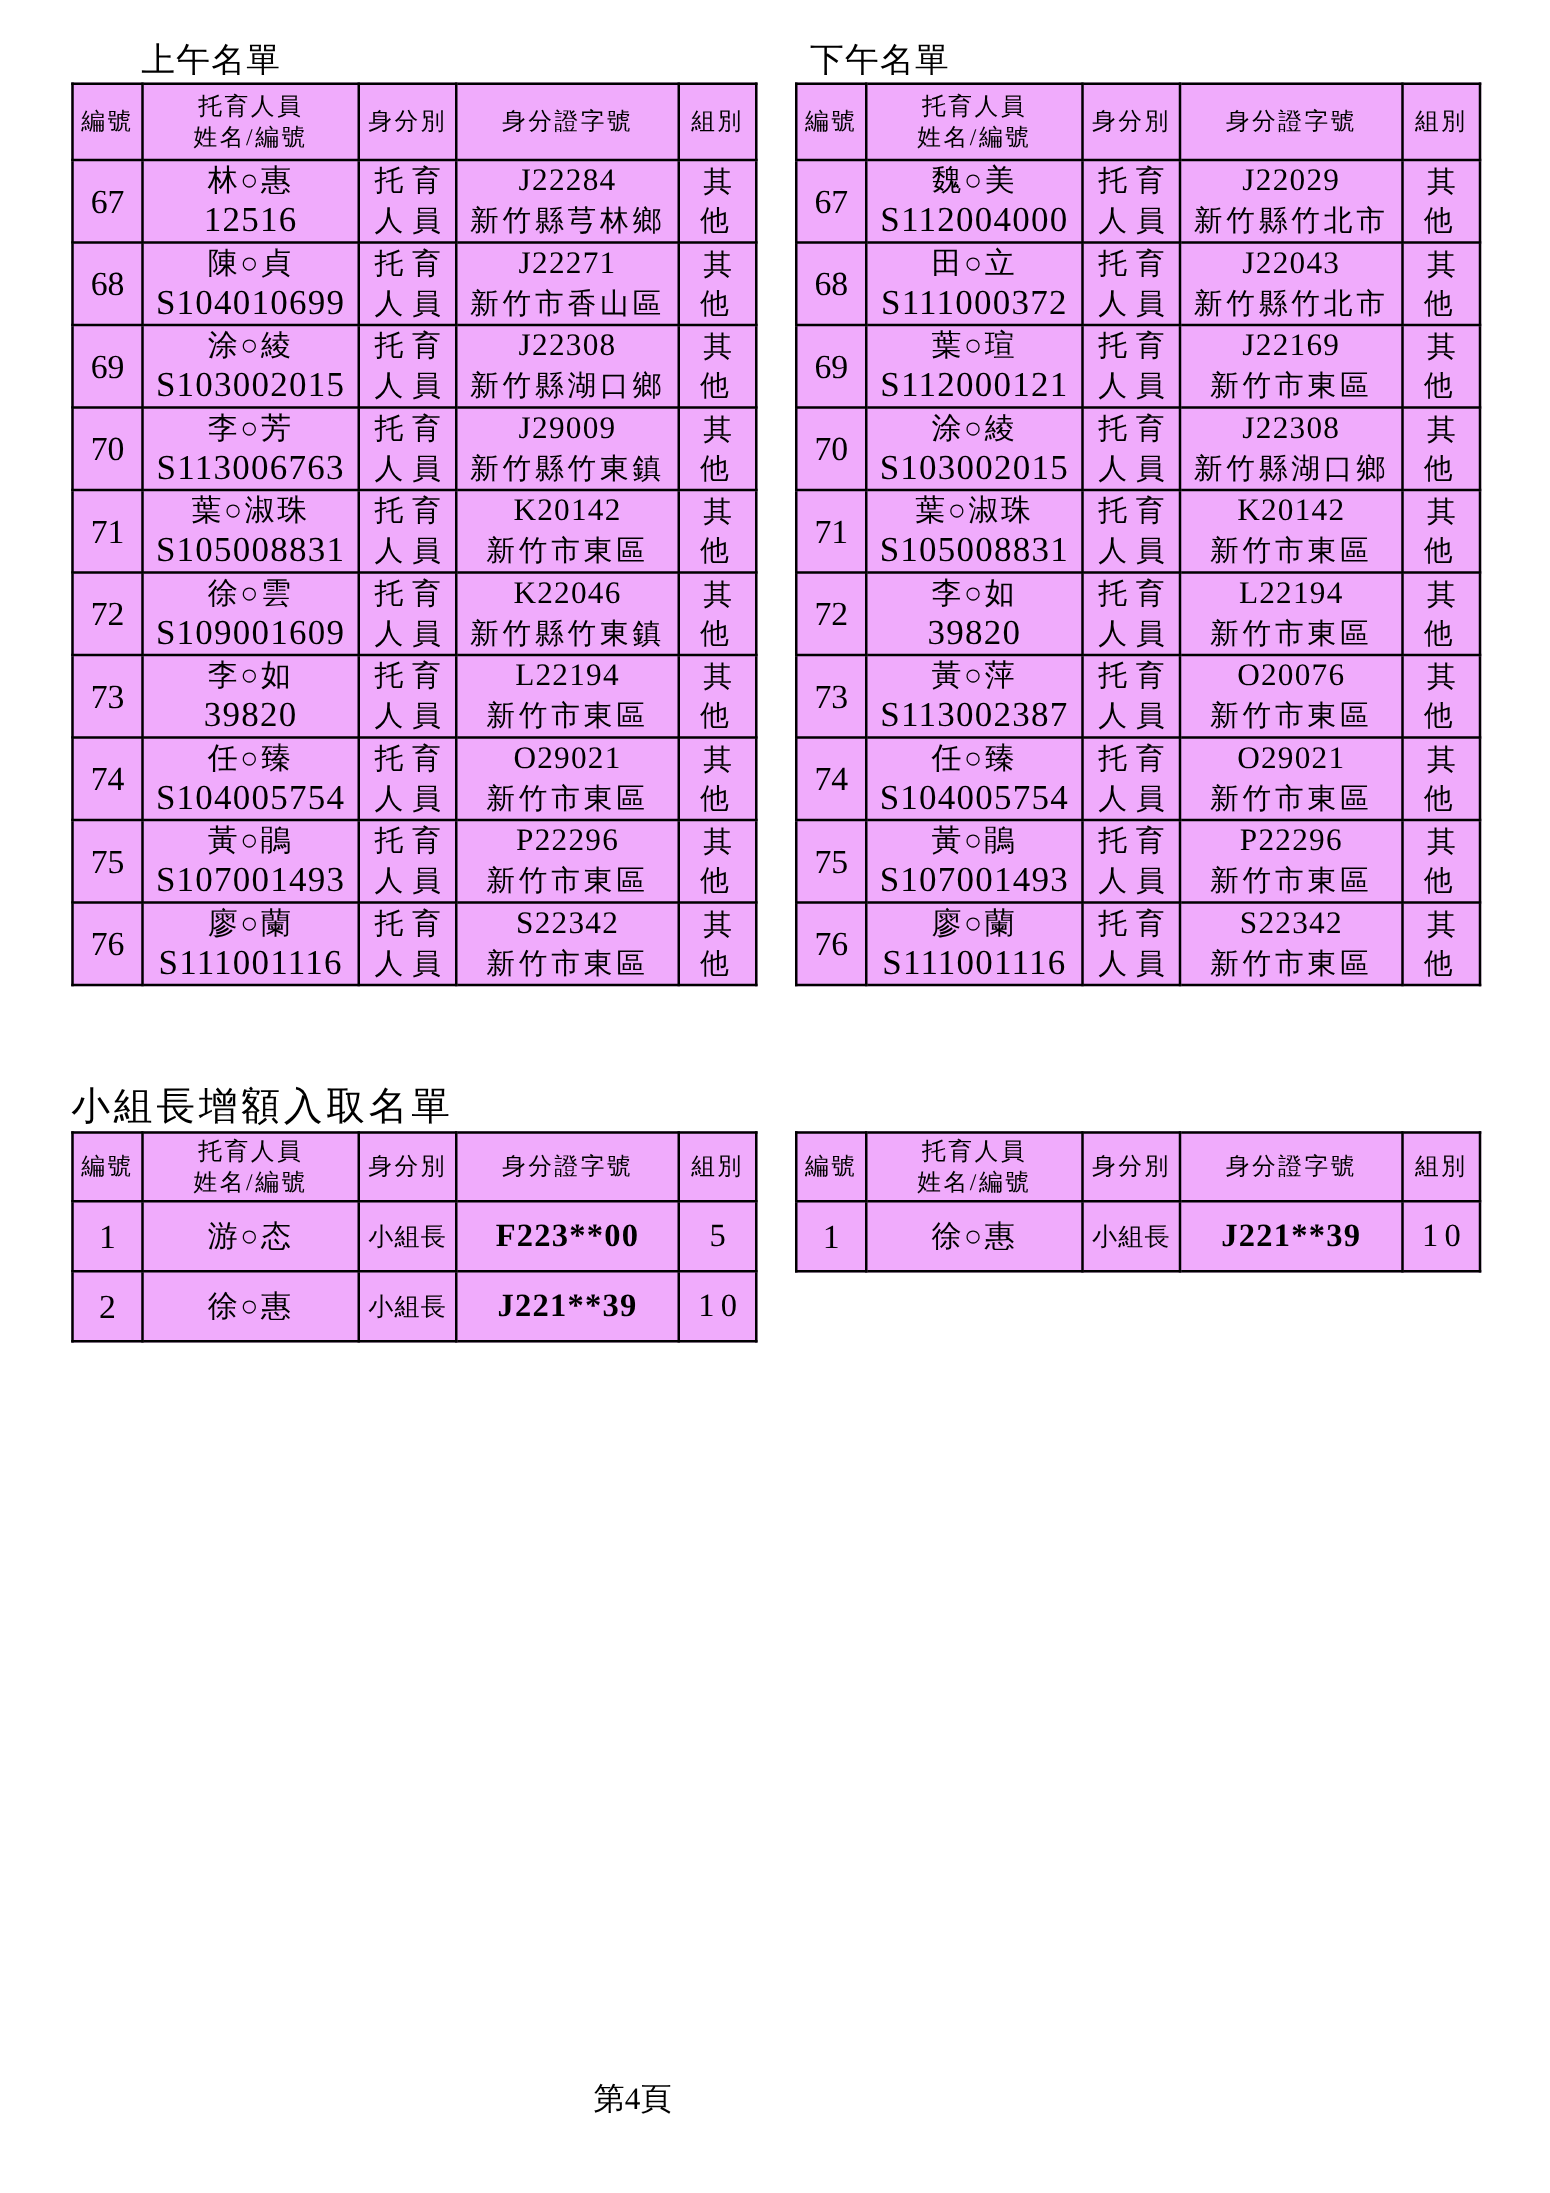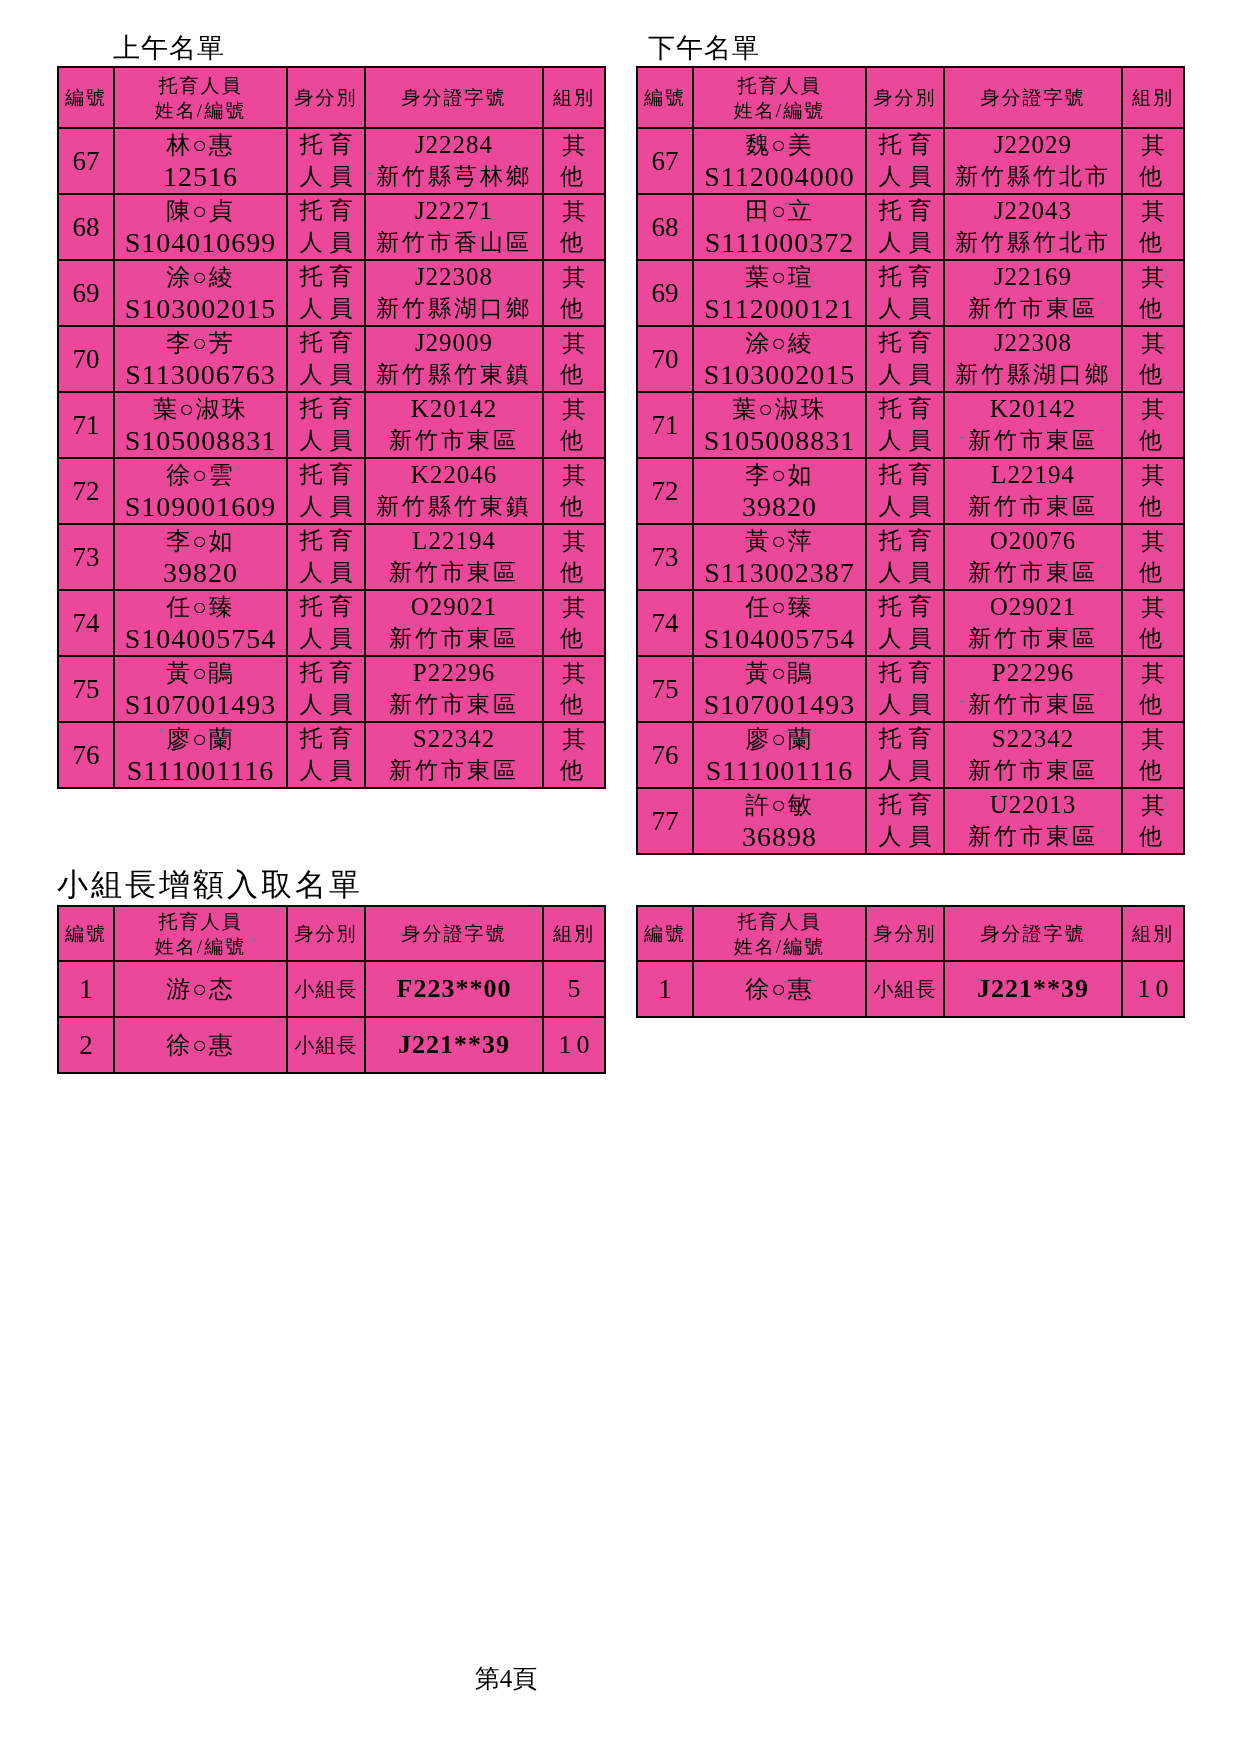--- a/index.html
+++ b/index.html
@@ -12,21 +12,21 @@
   }
   .list-title { position:absolute; font-size:27px; letter-spacing:1px; }
   #t-morning   { left:113px; top:30px; }
   #t-afternoon { left:648px; top:30px; }
 
   table.roster {
     position:absolute;
     border-collapse:collapse;
     table-layout:fixed;
     width:547px;
-    background:#ec4899;
+    background:#f0abfc;
   }
   #tbl-morning      { left:57px;  top:66px; }
   #tbl-afternoon    { left:636px; top:66px; }
   #tbl-leader-left  { left:57px;  top:905px; }
   #tbl-leader-right { left:636px; top:905px; }
 
   .roster th, .roster td {
     border:2px solid #000;
     text-align:center;
     vertical-align:middle;
@@ -446,36 +446,20 @@
           <div class="role-line">托育</div>
           <div class="role-line">人員</div>
         </td>
         <td>
           <div class="id-code">S22342</div>
           <div class="id-region">新竹市東區</div>
         </td>
         <td class="c-group">其他</td>
       </tr>
 
-      <tr>
-        <td class="c-no">77</td>
-        <td>
-          <div class="name-line">許○敏</div>
-          <div class="code-line">36898</div>
-        </td>
-        <td>
-          <div class="role-line">托育</div>
-          <div class="role-line">人員</div>
-        </td>
-        <td>
-          <div class="id-code">U22013</div>
-          <div class="id-region">新竹市東區</div>
-        </td>
-        <td class="c-group">其他</td>
-      </tr>
     </tbody>
 </table>
 
 <div id="leader-title">小組長增額入取名單</div>
 
 <table class="roster leader" id="tbl-leader-left">
   <colgroup>
       <col style="width:56px">
       <col style="width:173px">
       <col style="width:78px">

